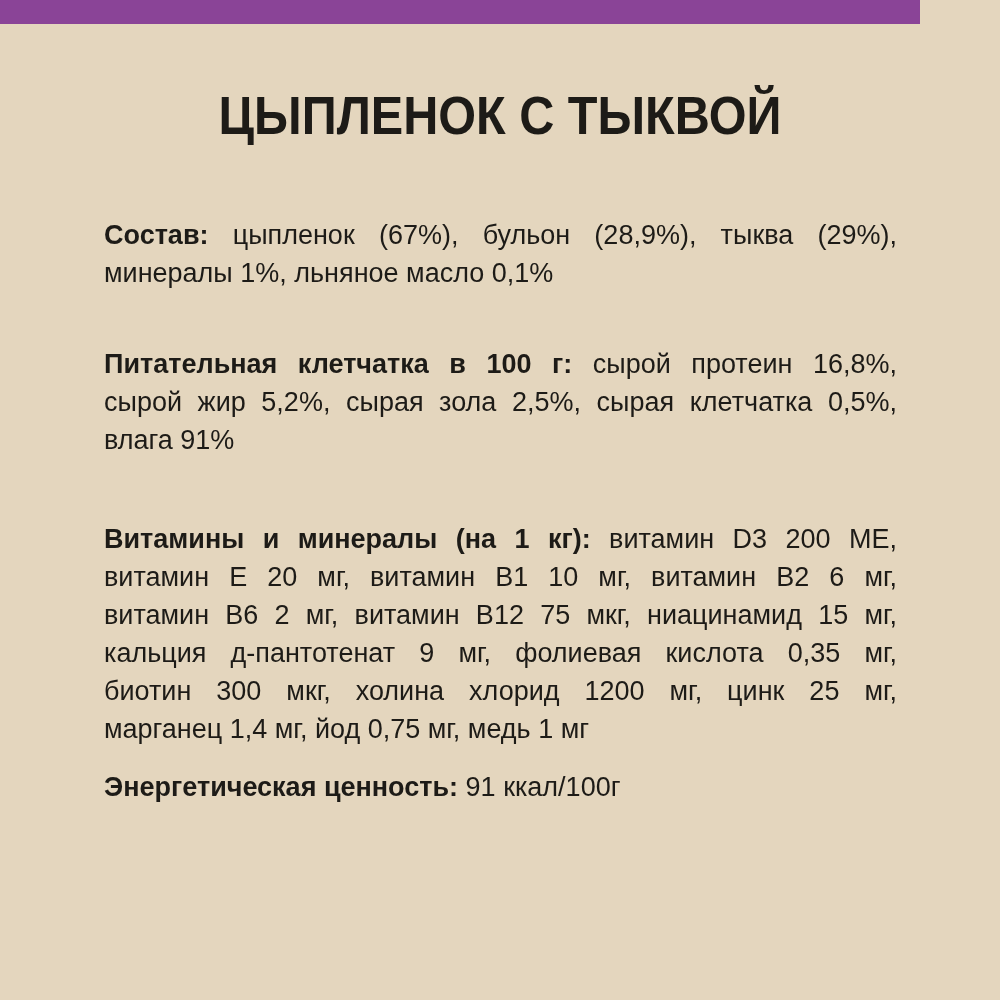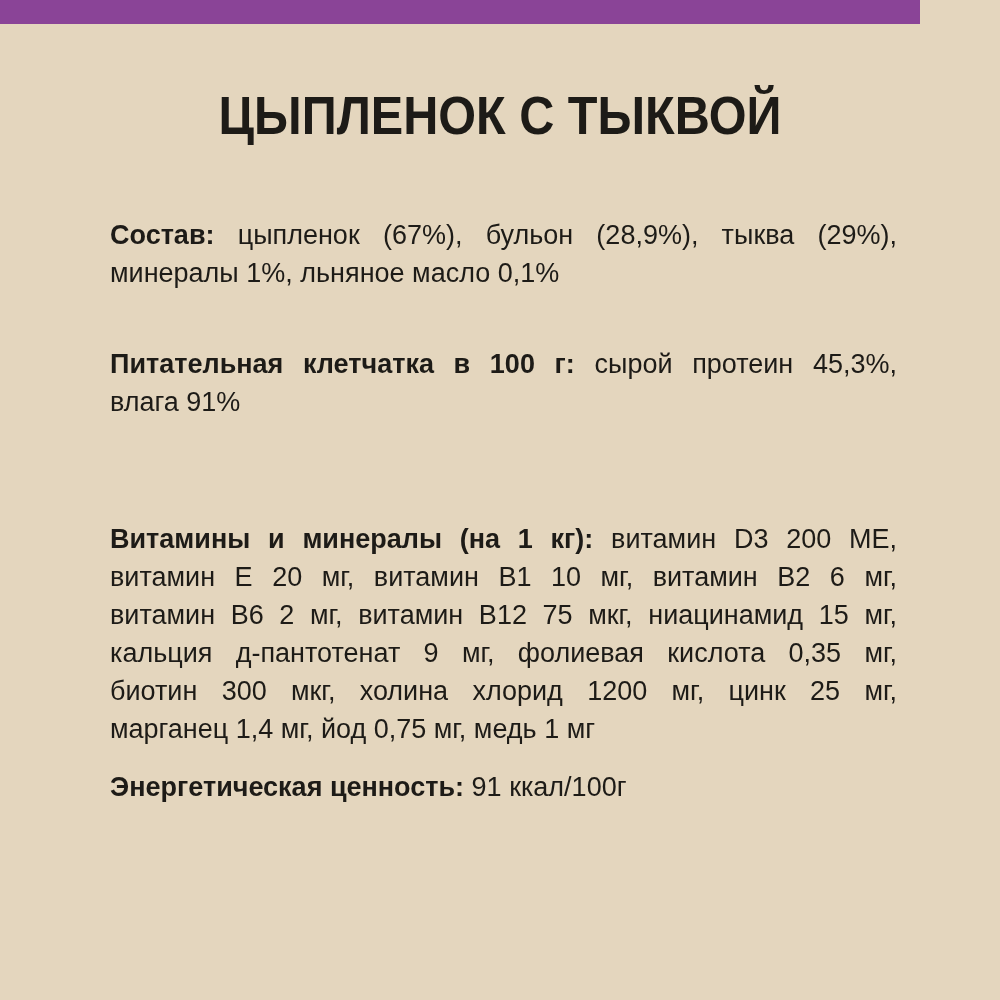--- a/index.html
+++ b/index.html
@@ -42,38 +42,39 @@
   .sec {
     position: absolute;
     left: 104px;
     width: 793px;
     font-size: 27px;
     line-height: 38px;
     color: var(--ink);
   }
   .line { text-align: justify; }
   .line.just { text-align-last: justify; }
-  .lbl { font-weight: 700; margin-left: 6px; }
+  .lbl { font-weight: 700; }
 </style>
 </head>
 <body>
 
 <div class="page">
 
   <div class="top-bar"></div>
 
   <h1 class="title">ЦЫПЛЕНОК С ТЫКВОЙ</h1>
 
   <section class="sec" style="top:216px">
     <div class="line just"><strong class="lbl">Состав:</strong><span> цыпленок (67%), бульон (28,9%), тыква (29%),</span></div>
     <div class="line"><strong class="lbl"></strong><span>минералы 1%, льняное масло 0,1%</span></div>
   </section>
 
   <section class="sec" style="top:345px">
-    <div class="line just"><strong class="lbl">Питательная клетчатка в 100 г:</strong><span> сырой протеин 45,3%,</span></div>
+    <div class="line just"><strong class="lbl">Питательная клетчатка в 100 г:</strong><span> сырой протеин 16,8%,</span></div>
+    <div class="line just"><strong class="lbl"></strong><span>сырой жир 5,2%, сырая зола 2,5%, сырая клетчатка 0,5%,</span></div>
     <div class="line"><strong class="lbl"></strong><span>влага 91%</span></div>
   </section>
 
   <section class="sec" style="top:520px">
     <div class="line just"><strong class="lbl">Витамины и минералы (на 1 кг):</strong><span> витамин D3 200 МЕ,</span></div>
     <div class="line just"><strong class="lbl"></strong><span>витамин Е 20 мг, витамин В1 10 мг, витамин В2 6 мг,</span></div>
     <div class="line just"><strong class="lbl"></strong><span>витамин В6 2 мг, витамин В12 75 мкг, ниацинамид 15 мг,</span></div>
     <div class="line just"><strong class="lbl"></strong><span>кальция д-пантотенат 9 мг, фолиевая кислота 0,35 мг,</span></div>
     <div class="line just"><strong class="lbl"></strong><span>биотин 300 мкг, холина хлорид 1200 мг, цинк 25 мг,</span></div>
     <div class="line"><strong class="lbl"></strong><span>марганец 1,4 мг, йод 0,75 мг, медь 1 мг</span></div>

